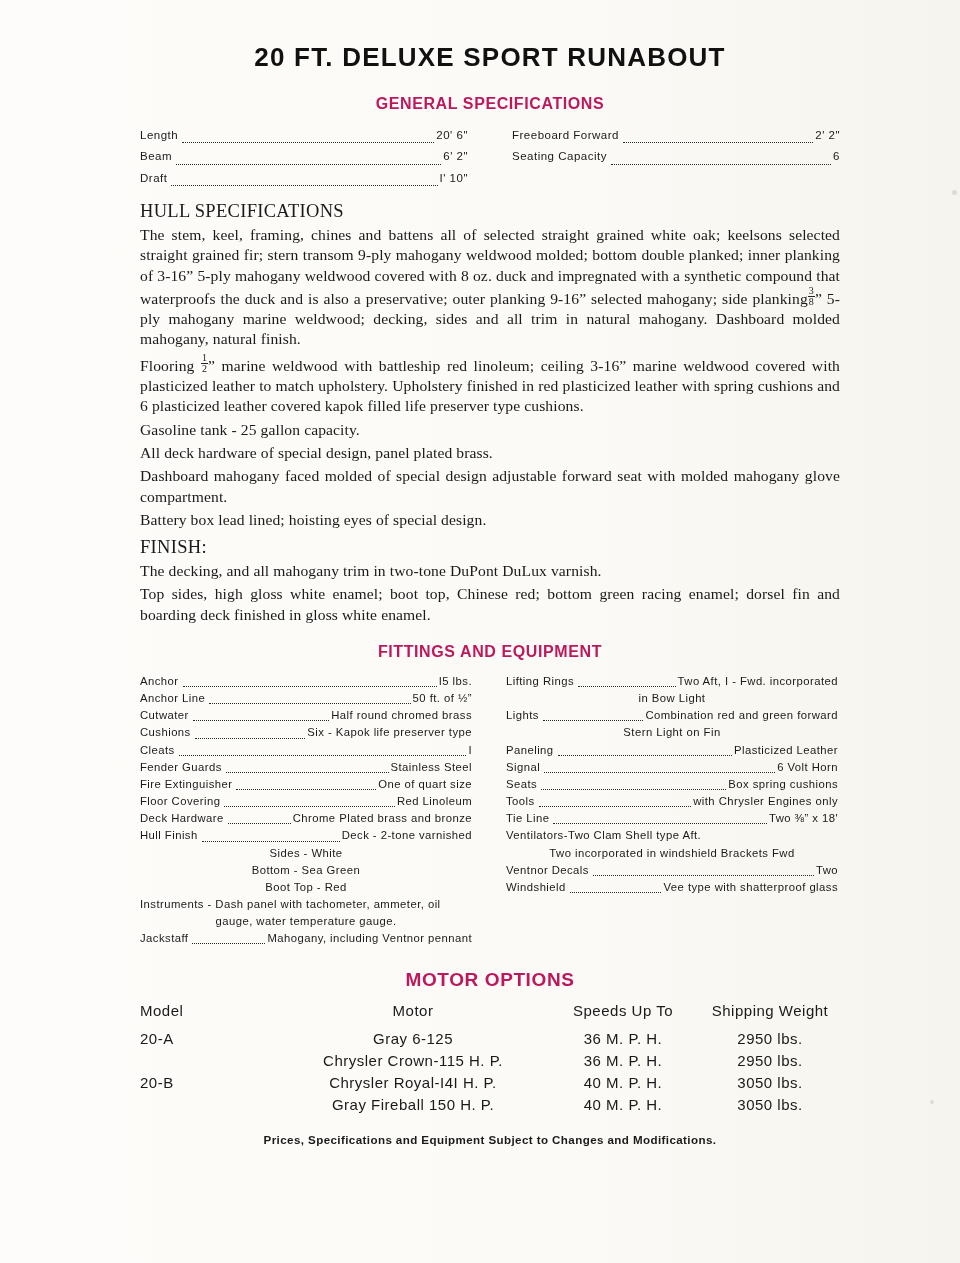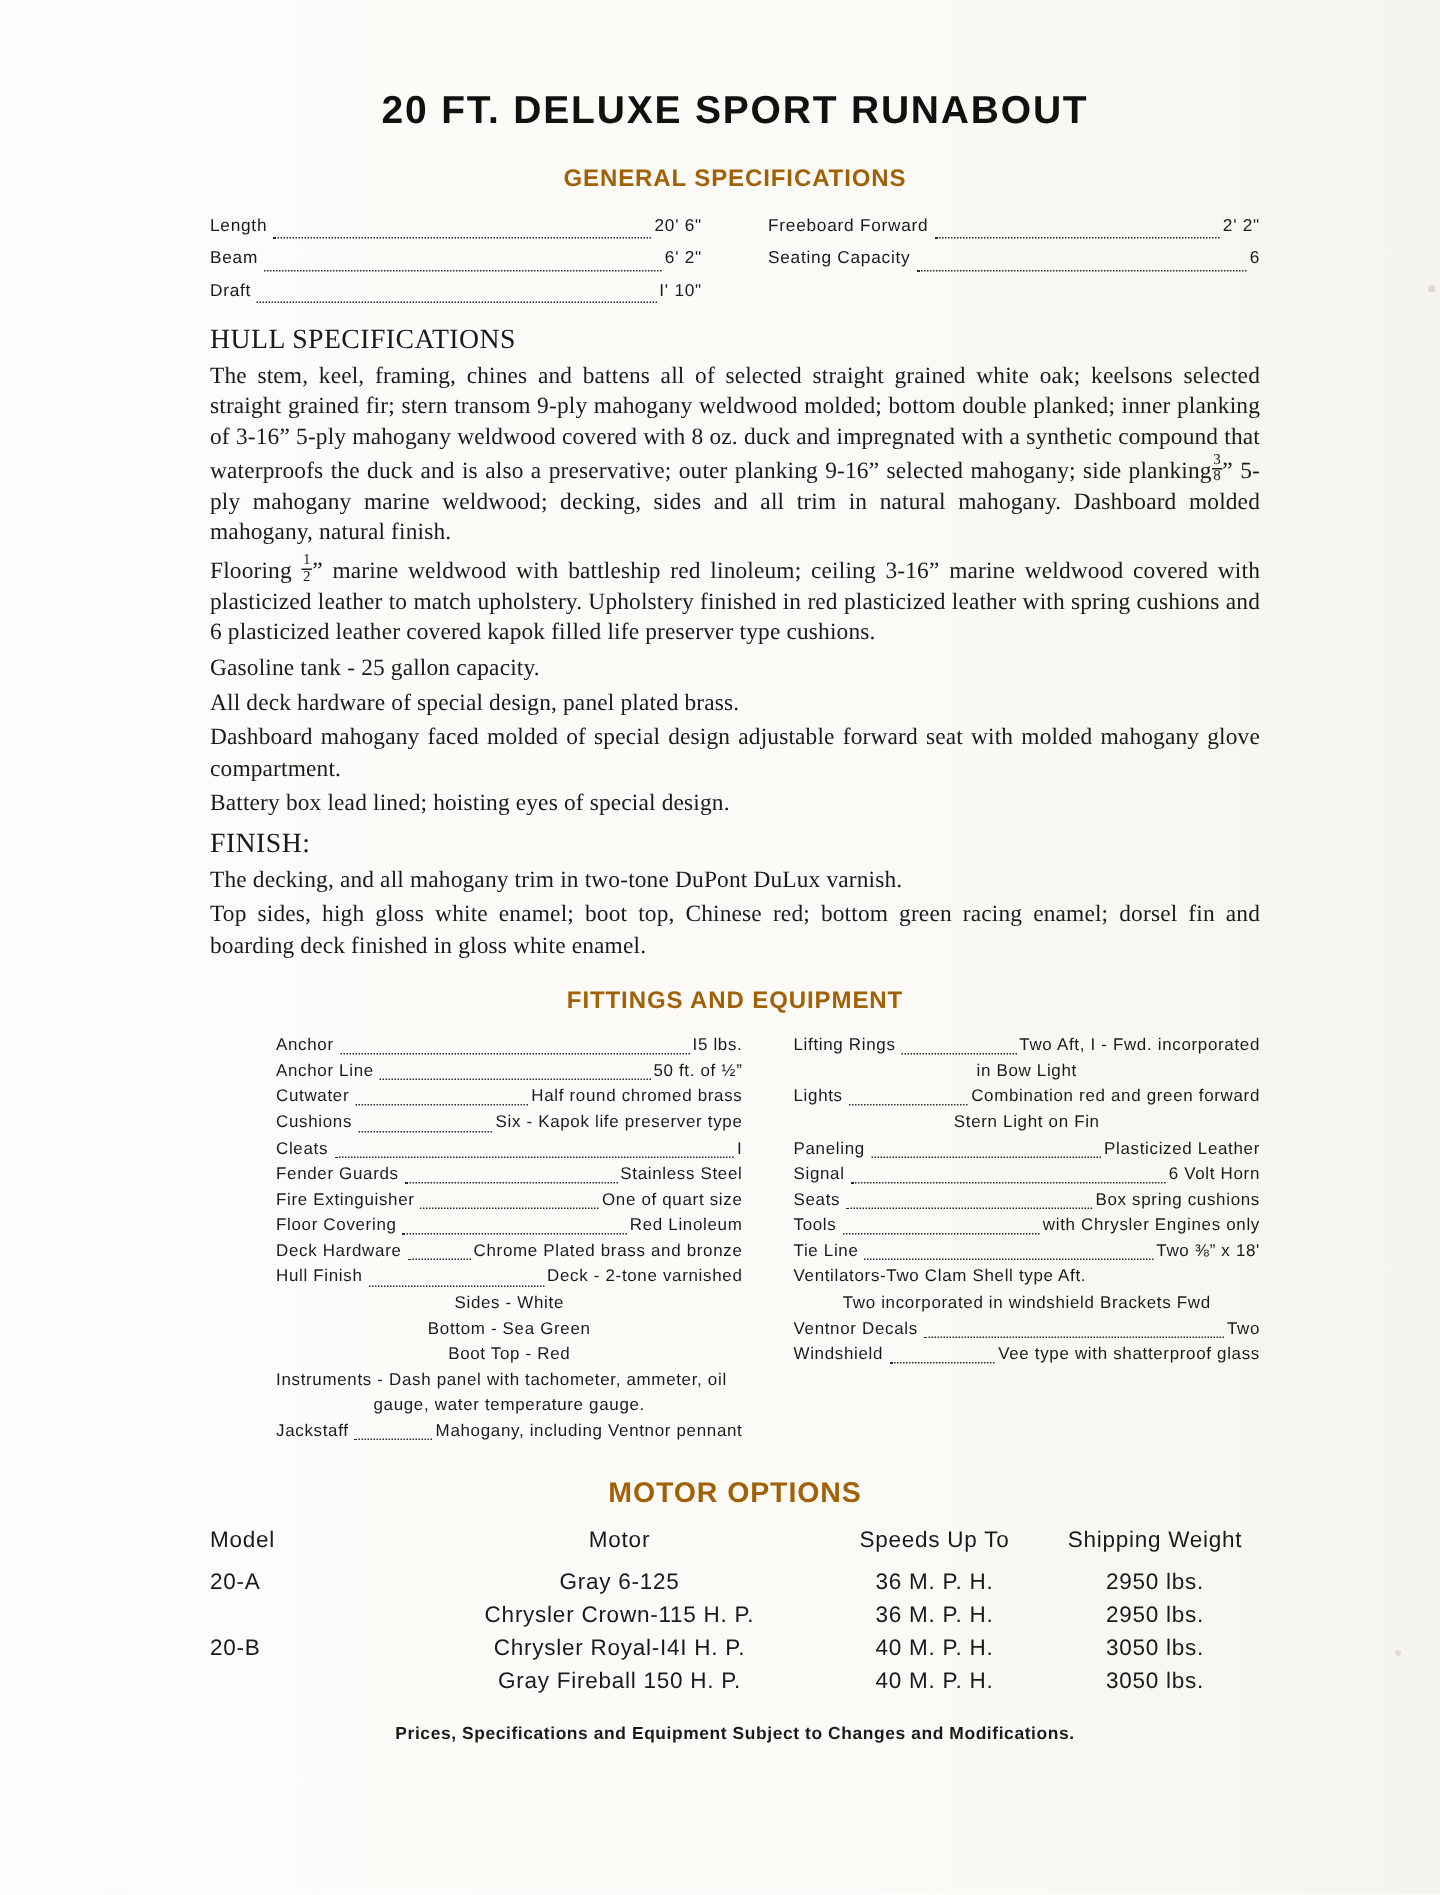--- a/index.html
+++ b/index.html
@@ -22,40 +22,40 @@
   }
   .sheet {
     position: absolute;
     left: 0; top: 0;
     width: 960px; height: 1263px;
     background: linear-gradient(90deg,#fdfcfa 0%,#fbfaf6 60%,#f6f4ee 100%);
   }
   .content {
     position: absolute;
     left: 140px;
-    top: 40px;
+    top: 24px;
     width: 700px;
   }
   h1.title {
     font-family: "Liberation Sans", sans-serif;
     font-weight: bold;
     font-size: 26px;
     letter-spacing: 1.2px;
     text-align: center;
     margin: 18px 0 22px 0;
     color: #111;
   }
   h2.section {
     font-family: "Liberation Sans", sans-serif;
     font-weight: bold;
     font-size: 16px;
     letter-spacing: 0.6px;
     text-align: center;
     margin: 10px 0 12px 0;
-    color: #a16207;
+    color: #be185d;
   }
   h3.sub {
     font-family: "Liberation Serif", serif;
     font-weight: normal;
     font-size: 18.5px;
     letter-spacing: 0.3px;
     margin: 6px 0 2px 0;
   }
   
   .specs-grid {
@@ -97,21 +97,20 @@
   .frac .den { display: block; padding: 0 1px;}
 
   
   .fittings {
     display: flex;
     gap: 34px;
     font-family: "Liberation Sans", sans-serif;
     font-size: 11.3px;
     letter-spacing: 0.45px;
     margin-top: 2px;
-    margin-left: 44px;
   }
   .fit-col { width: 332px; }
   .fit-row { line-height: 1.52; }
   .fit-note {
     text-align: center;
     line-height: 1.52;
   }
   .fit-right { text-align: center; line-height: 1.52; }
   .fit-free { line-height: 1.52; }
 

